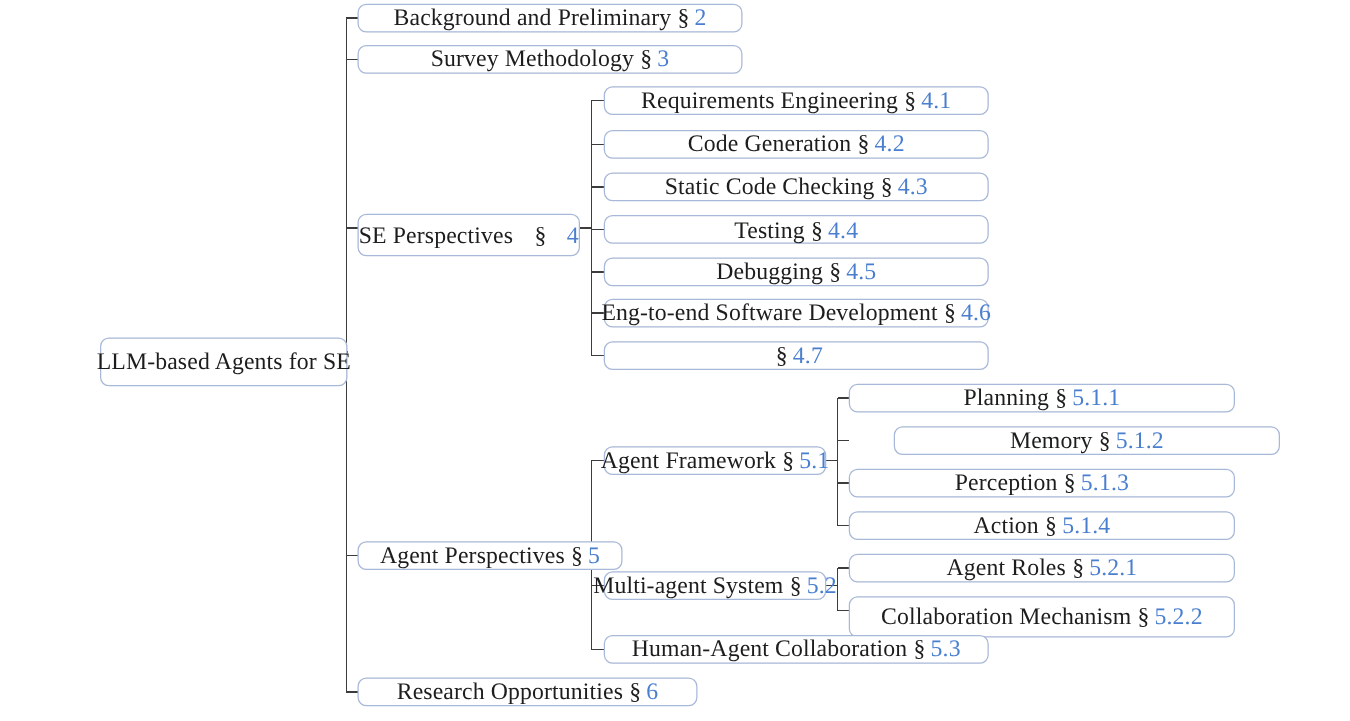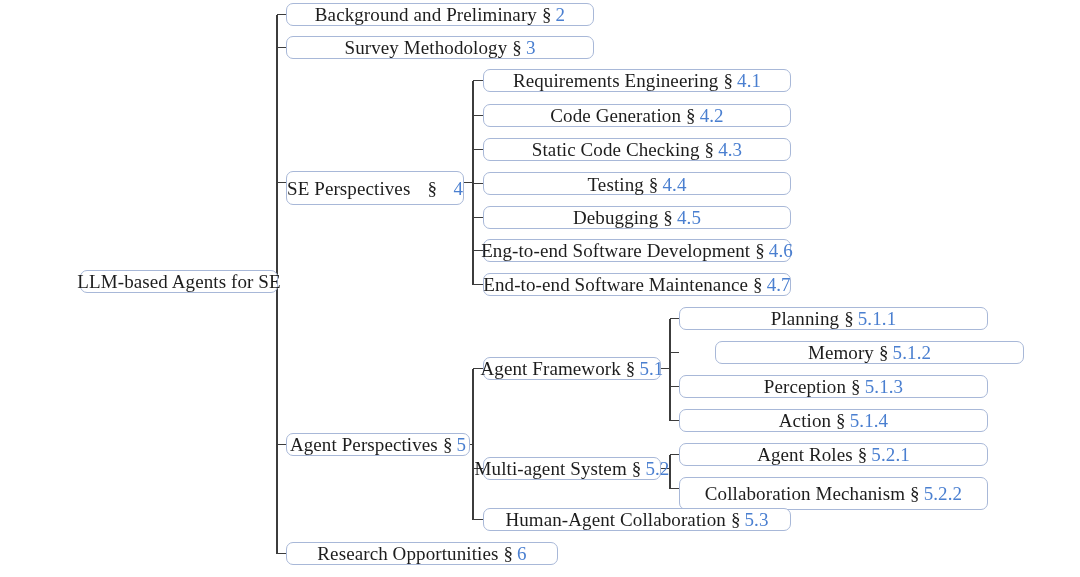--- a/index.html
+++ b/index.html
@@ -73,21 +73,21 @@
       <line x1="670" y1="318.5" x2="679" y2="318.5" stroke="#3c3c3c" stroke-width="1.1" shape-rendering="crispEdges"></line>
       <line x1="670" y1="352.5" x2="679" y2="352.5" stroke="#3c3c3c" stroke-width="1.1" shape-rendering="crispEdges"></line>
       <line x1="670" y1="386.5" x2="679" y2="386.5" stroke="#3c3c3c" stroke-width="1.1" shape-rendering="crispEdges"></line>
       <line x1="670" y1="420.5" x2="679" y2="420.5" stroke="#3c3c3c" stroke-width="1.1" shape-rendering="crispEdges"></line>
       <line x1="661" y1="468.5" x2="670" y2="468.5" stroke="#3c3c3c" stroke-width="1.1" shape-rendering="crispEdges"></line>
       <line x1="670" y1="454.5" x2="670" y2="488.5" stroke="#3c3c3c" stroke-width="1.1" shape-rendering="crispEdges"></line>
       <line x1="670" y1="454.5" x2="679" y2="454.5" stroke="#3c3c3c" stroke-width="1.1" shape-rendering="crispEdges"></line>
       <line x1="670" y1="488.5" x2="679" y2="488.5" stroke="#3c3c3c" stroke-width="1.1" shape-rendering="crispEdges"></line>
     </svg>
   <div id="nodes-layer">
-      <div class="node" style="left: 80px; top: 270px; width: 198px; height: 23px; align-items: center;">
+      <div class="node" style="left: 80px; top: 270px; width: 198px; height: 39px; align-items: center;">
         <span class="lbl">LLM-based Agents for SE</span>
       </div>
       <div class="node" style="left: 286px; top: 3px; width: 308px; height: 23px;">
         <span class="lbl">Background and Preliminary</span>
         <span class="sg">§</span>
         <span class="sec">2</span>
       </div>
       <div class="node" style="left: 286px; top: 36px; width: 308px; height: 23px;">
         <span class="lbl">Survey Methodology</span>
         <span class="sg">§</span>
@@ -122,25 +122,24 @@
         <span class="lbl">Debugging</span>
         <span class="sg">§</span>
         <span class="sec">4.5</span>
       </div>
       <div class="node" style="left: 483px; top: 239px; width: 308px; height: 23px;">
         <span class="lbl">Eng-to-end Software Development</span>
         <span class="sg">§</span>
         <span class="sec">4.6</span>
       </div>
       <div class="node" style="left: 483px; top: 273px; width: 308px; height: 23px;">
-        <span class="lbl">End-to-end Software Maintenance</span>
         <span class="sg">§</span>
         <span class="sec">4.7</span>
       </div>
-      <div class="node" style="left: 286px; top: 433px; width: 184px; height: 23px;">
+      <div class="node" style="left: 286px; top: 433px; width: 212px; height: 23px;">
         <span class="lbl">Agent Perspectives</span>
         <span class="sg">§</span>
         <span class="sec">5</span>
       </div>
       <div class="node" style="left: 483px; top: 357px; width: 178px; height: 23px;">
         <span class="lbl">Agent Framework</span>
         <span class="sg">§</span>
         <span class="sec">5.1</span>
       </div>
       <div class="node" style="left: 679px; top: 307px; width: 309px; height: 23px;">

